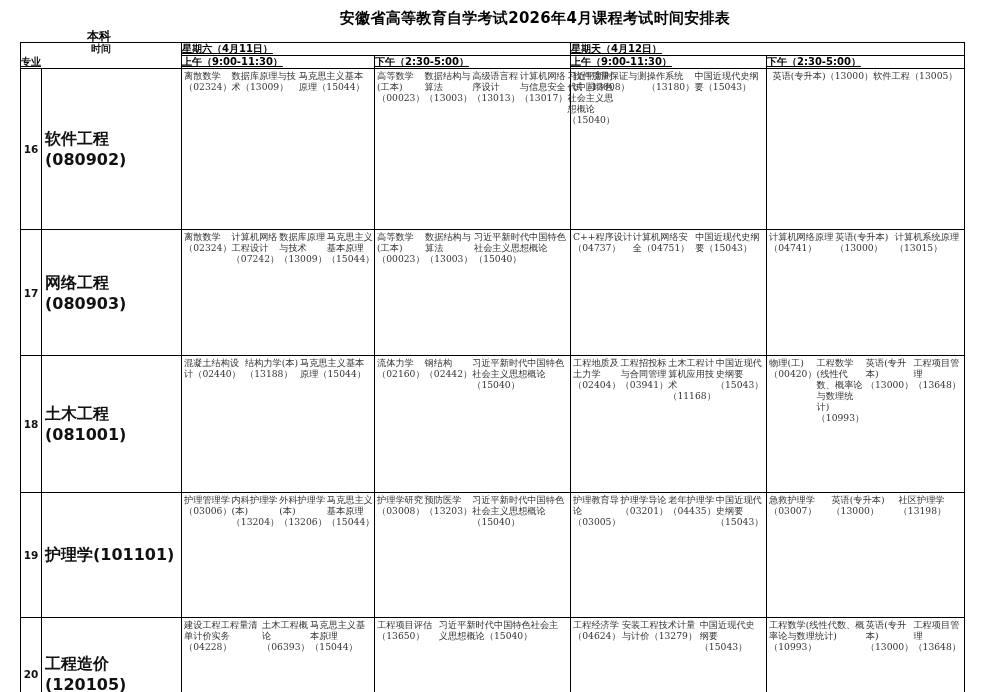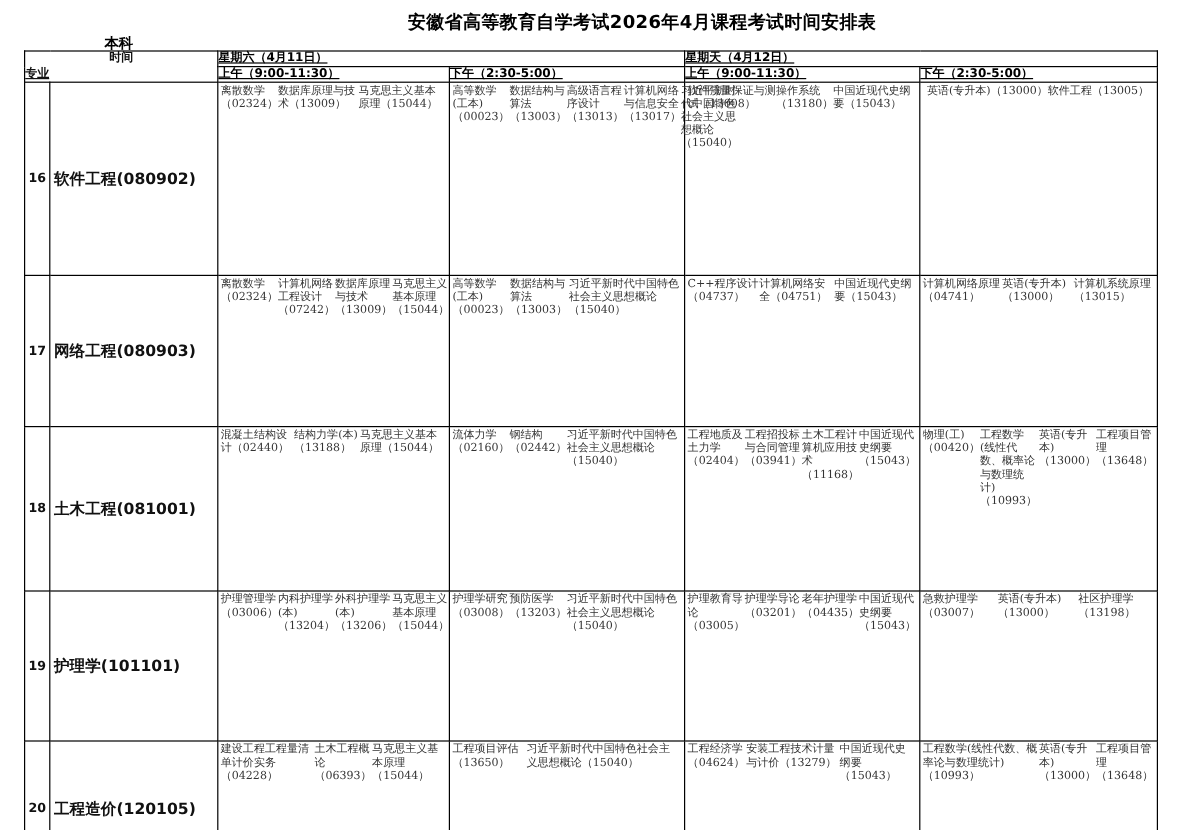--- a/index.html
+++ b/index.html
@@ -16,21 +16,21 @@
   .hdr { font-family: "DejaVu Sans", sans-serif; font-weight: bold; font-size: 10px;
          text-align: left; height: 12px; line-height: 12px; color: #000; }
   .hdr span { text-decoration: underline; }
   .corner { position: relative; }
   .corner-time { position: absolute; left: 0; width: 100%; top: 0; text-align: center;
                  font-family: "DejaVu Sans", sans-serif; font-weight: bold; font-size: 10px; line-height: 12px; }
   .corner-major { position: absolute; left: 0; width: 100%; top: 13px; text-align: left;
                   font-family: "DejaVu Sans", sans-serif; font-weight: bold; font-size: 10px; line-height: 12px;
                   text-decoration: underline; }
   .num { font-family: "DejaVu Sans", sans-serif; font-weight: bold; font-size: 10.5px; text-align: center; }
-  .major { font-family: "DejaVu Sans", sans-serif; font-weight: bold; font-size: 13px; padding-left: 3px !important; }
+  .major { font-family: "DejaVu Sans", sans-serif; font-weight: bold; font-size: 16px; padding-left: 3px !important; }
   .cell { vertical-align: top !important; padding: 1px 3px 0 2px !important; }
   .course { font-size: 9.2px; line-height: 11px; color: #333; margin-bottom: 14px; white-space: normal; }
   .course:last-child { margin-bottom: 0; }
   .cellinner { display: flex; flex-direction: row; justify-content: center; height: 100%; }
 </style>
 </head>
 <body>
 
 <div class="title">安徽省高等教育自学考试2026年4月课程考试时间安排表</div>
 <div class="level">本科</div>

